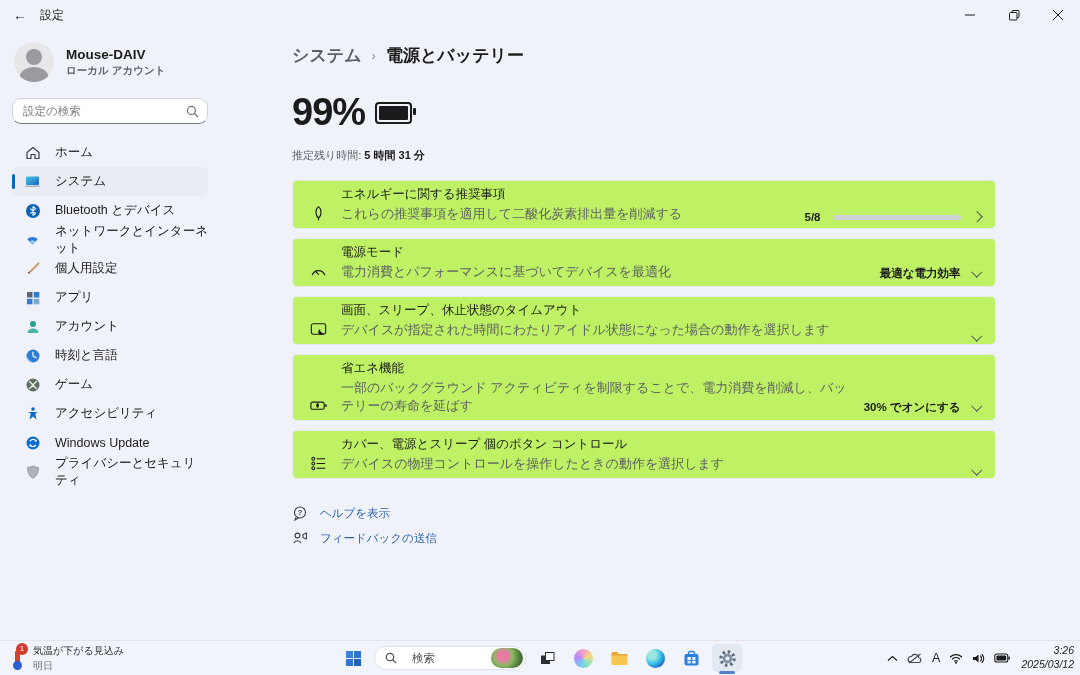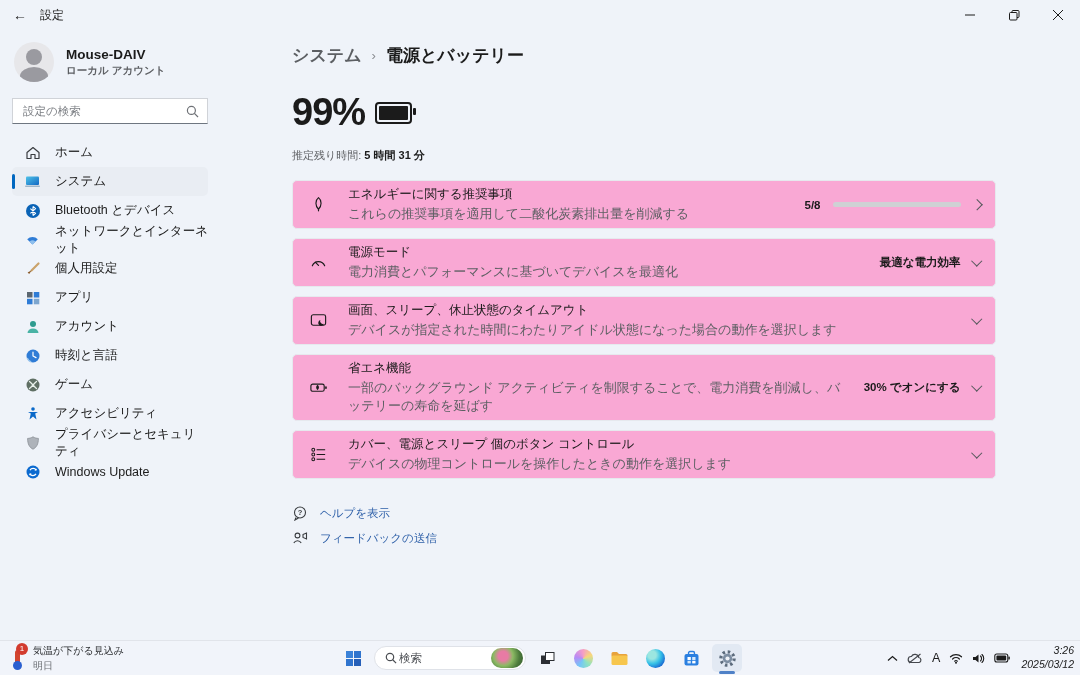--- a/index.html
+++ b/index.html
@@ -13,21 +13,21 @@
   .win-btn svg{display:block;}
 
   
   .sidebar{position:absolute;top:30px;left:0;width:278px;bottom:34px;padding:6px 0 0 12px;box-sizing:border-box;}
   .user-row{display:flex;align-items:center;gap:12px;margin:6px 0 16px 2px;}
   .avatar{width:40px;height:40px;border-radius:50%;background:#e7e7ea;position:relative;overflow:hidden;}
   .avatar .head{position:absolute;left:12px;top:7px;width:16px;height:16px;border-radius:50%;background:#9a9aa0;}
   .avatar .body{position:absolute;left:6px;top:25px;width:28px;height:18px;border-radius:50%;background:#9a9aa0;}
   .user-name{font-size:13.5px;font-weight:700;}
   .user-type{font-size:10.5px;color:#5d5f63;margin-top:2px;font-weight:bold;}
-  .search-box{width:196px;height:26px;box-sizing:border-box;background:#fff;border:1px solid #d0d3d8;border-bottom:1.6px solid #6e7680;border-radius:0;display:flex;align-items:center;padding:0 8px;margin-bottom:14px;}
+  .search-box{width:196px;height:26px;box-sizing:border-box;background:#fff;border:1px solid #d0d3d8;border-bottom:1.6px solid #6e7680;border-radius:9px;display:flex;align-items:center;padding:0 8px;margin-bottom:14px;}
   .search-box input{flex:1;border:none;outline:none;font-size:11.5px;color:#1b1b1b;background:transparent;font-family:inherit;}
   .search-box input::placeholder{color:#7a7d82;}
   .nav{display:flex;flex-direction:column;}
   .nav-item{position:relative;display:flex;align-items:center;gap:14px;height:29px;width:196px;box-sizing:border-box;padding-left:12px;border-radius:5px;font-size:12.5px;}
   .nav-item.selected{background:#e9edf3;}
   .nav-item.selected::before{content:"";position:absolute;left:0;top:7px;width:3px;height:15px;border-radius:2px;background:#0067C0;}
   .nav-ico{width:17px;height:17px;flex:0 0 17px;display:flex;align-items:center;justify-content:center;}
 
   
   .main{position:absolute;top:30px;left:292px;width:704px;bottom:34px;}
@@ -36,21 +36,21 @@
   .crumb-sep{color:#8a8d92;font-size:13px;font-weight:400;}
   .battery-hero{display:flex;align-items:center;gap:10px;margin-top:24px;}
   .battery-pct{font-size:38px;font-weight:600;letter-spacing:-1px;}
   .battery-big{position:relative;width:33px;height:18px;border:2.4px solid #1b1b1b;border-radius:4px;}
   .battery-big .fill{position:absolute;inset:2px;background:#1b1b1b;border-radius:1px;}
   .battery-big .nub{position:absolute;right:-6px;top:4px;width:3px;height:7px;background:#1b1b1b;border-radius:1px;}
   .estimate{margin-top:14px;font-size:11px;color:#5d5f63;}
   .estimate b{color:#1b1b1b;margin-left:3px;}
 
   .cards{margin-top:17px;display:flex;flex-direction:column;gap:9px;}
-  .card{background:#f9a8d4;border:1px solid #e6e9ee;border-radius:5px;min-height:42px;display:flex;align-items:center;padding:5px 15px;box-sizing:border-box;gap:20px;}
+  .card{background:#bef264;border:1px solid #e6e9ee;border-radius:5px;min-height:42px;display:flex;align-items:flex-end;padding:5px 15px;box-sizing:border-box;gap:13px;}
   .card-ico{width:20px;height:20px;flex:0 0 20px;display:flex;align-items:center;justify-content:center;}
   .card-title{font-size:12.5px;}
   .card-sub{font-size:13px;color:#5d5f63;margin-top:2px;}
   .card-trail{margin-left:auto;display:flex;align-items:center;gap:12px;font-weight:bold;}
   .trail-value{font-size:11.5px;color:#1b1b1b;white-space:nowrap;}
   .progress{width:128px;height:5px;border-radius:3px;background:#cfd1d4;overflow:hidden;}
   .progress .bar{height:100%;background:#0067C0;border-radius:3px;}
   .chev{width:6.5px;height:6.5px;border-right:1.4px solid #54575b;border-bottom:1.4px solid #54575b;flex:0 0 auto;}
   .chev.down{transform:rotate(45deg);margin-top:-3px;}
   .chev.right{transform:rotate(-45deg);}
@@ -65,21 +65,21 @@
   .thermo{position:relative;width:18px;height:26px;}
   .thermo .stem{position:absolute;left:7px;top:4px;width:5px;height:14px;border-radius:3px;background:#d2452f;}
   .thermo .bulb{position:absolute;left:5px;top:15px;width:9px;height:9px;border-radius:50%;background:#2a5fd0;}
   .thermo .badge{position:absolute;left:8px;top:-3px;min-width:12px;height:12px;border-radius:7px;background:#d23b2e;color:#fff;font-size:8px;display:flex;align-items:center;justify-content:center;padding:0 2px;box-sizing:border-box;}
   .weather-text .l1{font-size:10px;color:#2b2d30;}
   .weather-text .l2{font-size:10px;color:#6b6e73;margin-top:1px;}
   .tb-center{position:absolute;left:50%;top:0;height:34px;transform:translateX(-50%);display:flex;align-items:center;gap:6px;}
   .tb-icon{width:30px;height:28px;border-radius:5px;display:flex;align-items:center;justify-content:center;position:relative;}
   .tb-icon.active{background:#e2e9f3;}
   .tb-icon.active::after{content:"";position:absolute;bottom:-2px;left:7px;width:16px;height:3px;border-radius:2px;background:#4f81c7;}
-  .tb-search{height:24px;width:152px;border-radius:13px;background:#ffffff;border:1px solid #dfe2e8;display:flex;align-items:center;gap:2px;padding:0 2px 0 10px;box-sizing:border-box;}
+  .tb-search{height:24px;width:152px;border-radius:13px;background:#ffffff;border:1px solid #dfe2e8;display:flex;align-items:center;gap:15px;padding:0 2px 0 10px;box-sizing:border-box;}
   .tb-search .lbl{font-size:11.5px;color:#4a4d52;flex:1;}
   .bing-blob{width:32px;height:20px;border-radius:11px;background:radial-gradient(circle at 38% 40%,#e87ba4 0 20%,#8cba64 42%,#4d7c3c 70%,#33582f 100%);}
   .circle-ico{width:19px;height:19px;border-radius:50%;}
   .copilot{background:conic-gradient(from 210deg,#74c6f7,#b98af5,#f59cc7,#f7d77b,#8ee3c0,#74c6f7);}
   .edge{background:radial-gradient(circle at 32% 32%,#9be6e0 0 22%,#35c1e7 48%,#1b6fd4 75%,#124bb5 100%);}
   .tb-tray{position:absolute;right:6px;top:0;height:34px;display:flex;align-items:center;gap:9px;}
   .tray-ico{display:flex;align-items:center;justify-content:center;}
   .ime{font-size:12.5px;color:#1b1b1b;}
   .clock{text-align:right;font-size:10.5px;line-height:1.3;color:#1b1b1b;margin-left:2px;font-style:italic;}
 </style>
@@ -223,34 +223,34 @@
           <svg width="16" height="16" viewBox="0 0 16 16">
             <circle cx="8" cy="3" r="1.8" fill="#0b69c9"></circle>
             <path d="M3 6 H13 L10.2 7.6 L11.5 13.5 L8 10.5 L4.5 13.5 L5.8 7.6 Z" fill="#0b69c9"></path>
           </svg>
         </span>
       <span>アクセシビリティ</span>
     </div>
     <div class="nav-item">
       <span class="nav-ico">
           <svg width="16" height="16" viewBox="0 0 16 16">
-            <path d="M8 1.8 C9.8 3 11.8 3.4 13.4 3.4 C13.4 9 11.6 12.4 8 14.2 C4.4 12.4 2.6 9 2.6 3.4 C4.2 3.4 6.2 3 8 1.8 Z" fill="#aeb3ba" stroke="#8a8f96" stroke-width="0.8"></path>
-          </svg>
-        </span>
-      <span>プライバシーとセキュリティ</span>
-    </div>
-    <div class="nav-item">
-      <span class="nav-ico">
-          <svg width="16" height="16" viewBox="0 0 16 16">
             <circle cx="8" cy="8" r="6.5" fill="#0b6ad0"></circle>
             <path d="M5 6.2 a3.6 3.6 0 0 1 6.2 0 M11 9.8 a3.6 3.6 0 0 1 -6.2 0" fill="none" stroke="#fff" stroke-width="1.3"></path>
             <path d="M11.6 4.4 V6.6 H9.4 Z M4.4 11.6 V9.4 H6.6 Z" fill="#fff"></path>
           </svg>
         </span>
       <span>Windows Update</span>
+    </div>
+    <div class="nav-item">
+      <span class="nav-ico">
+          <svg width="16" height="16" viewBox="0 0 16 16">
+            <path d="M8 1.8 C9.8 3 11.8 3.4 13.4 3.4 C13.4 9 11.6 12.4 8 14.2 C4.4 12.4 2.6 9 2.6 3.4 C4.2 3.4 6.2 3 8 1.8 Z" fill="#aeb3ba" stroke="#8a8f96" stroke-width="0.8"></path>
+          </svg>
+        </span>
+      <span>プライバシーとセキュリティ</span>
     </div>
   </div>
 </div>
 
 <div class="main">
   <div class="breadcrumb">
     <span class="crumb-parent">システム</span>
     <span class="crumb-sep">›</span>
     <span>電源とバッテリー</span>
   </div>

